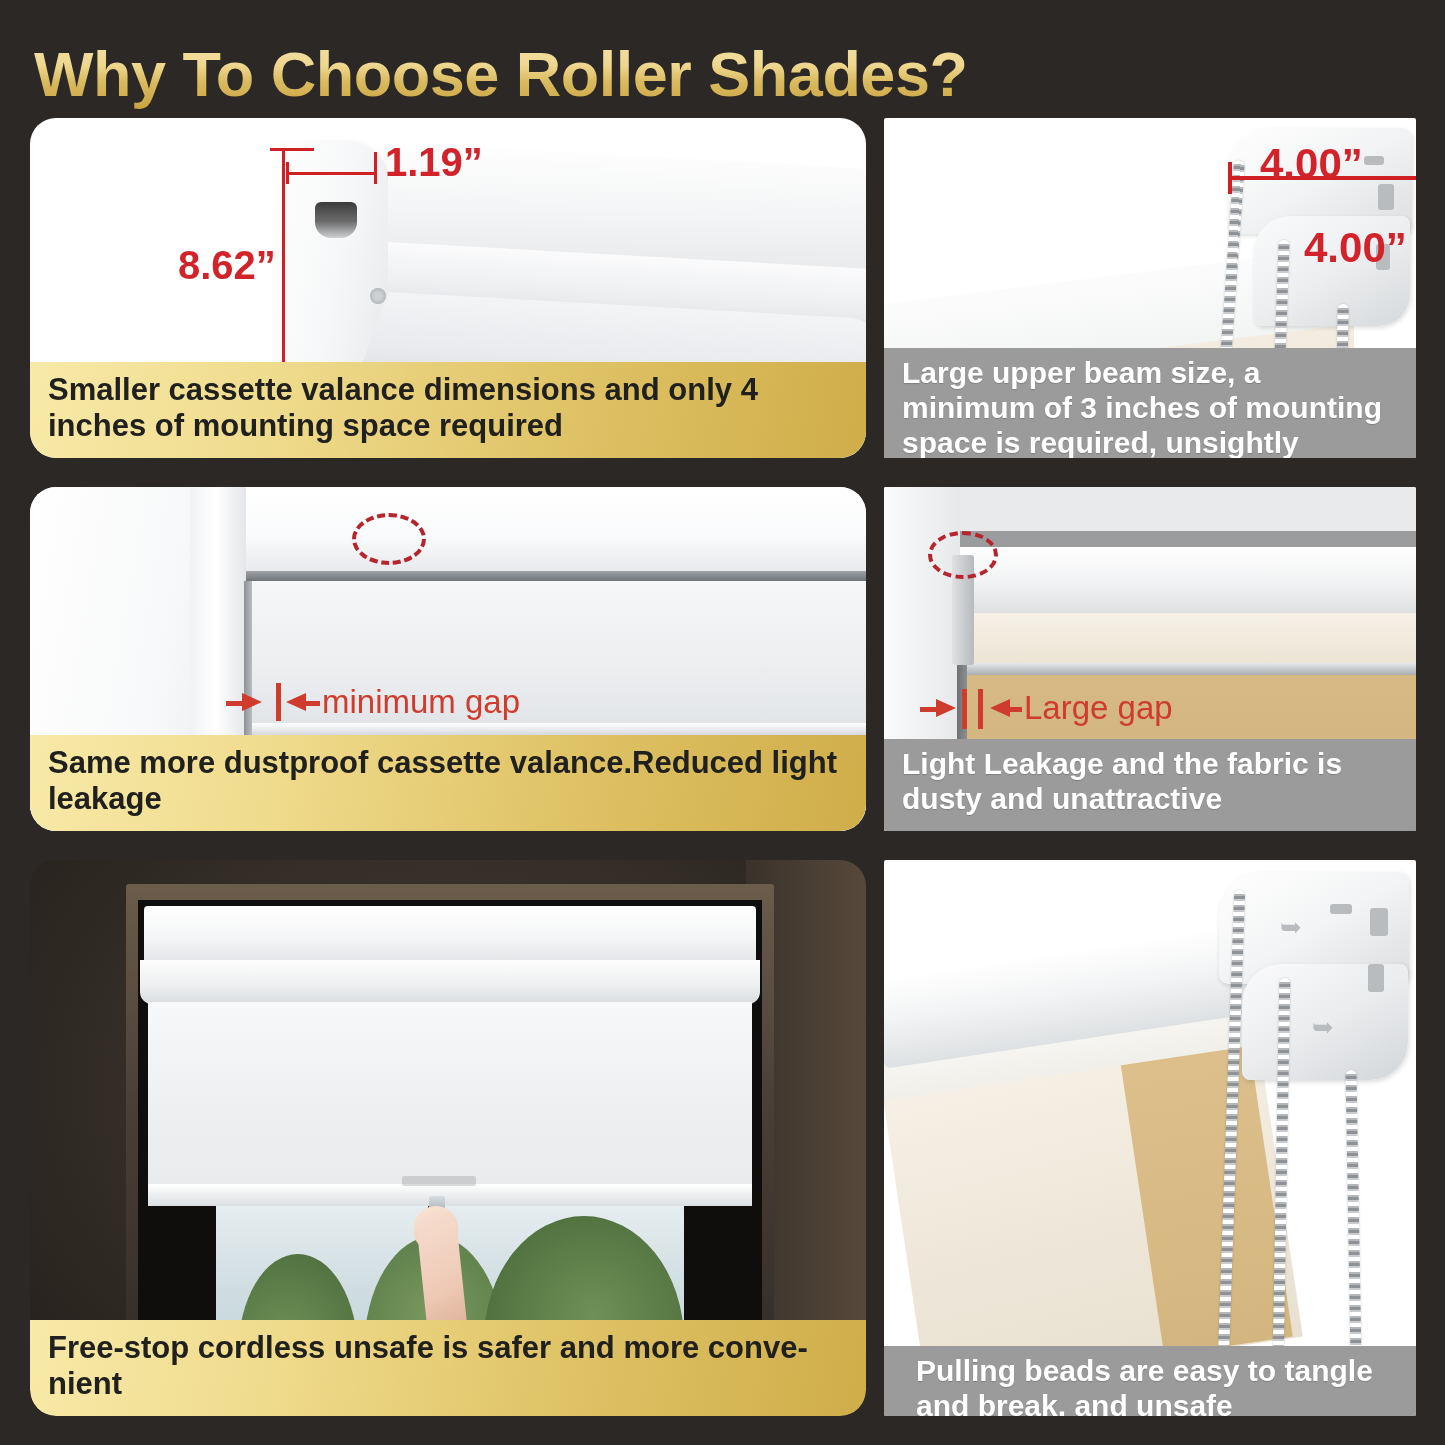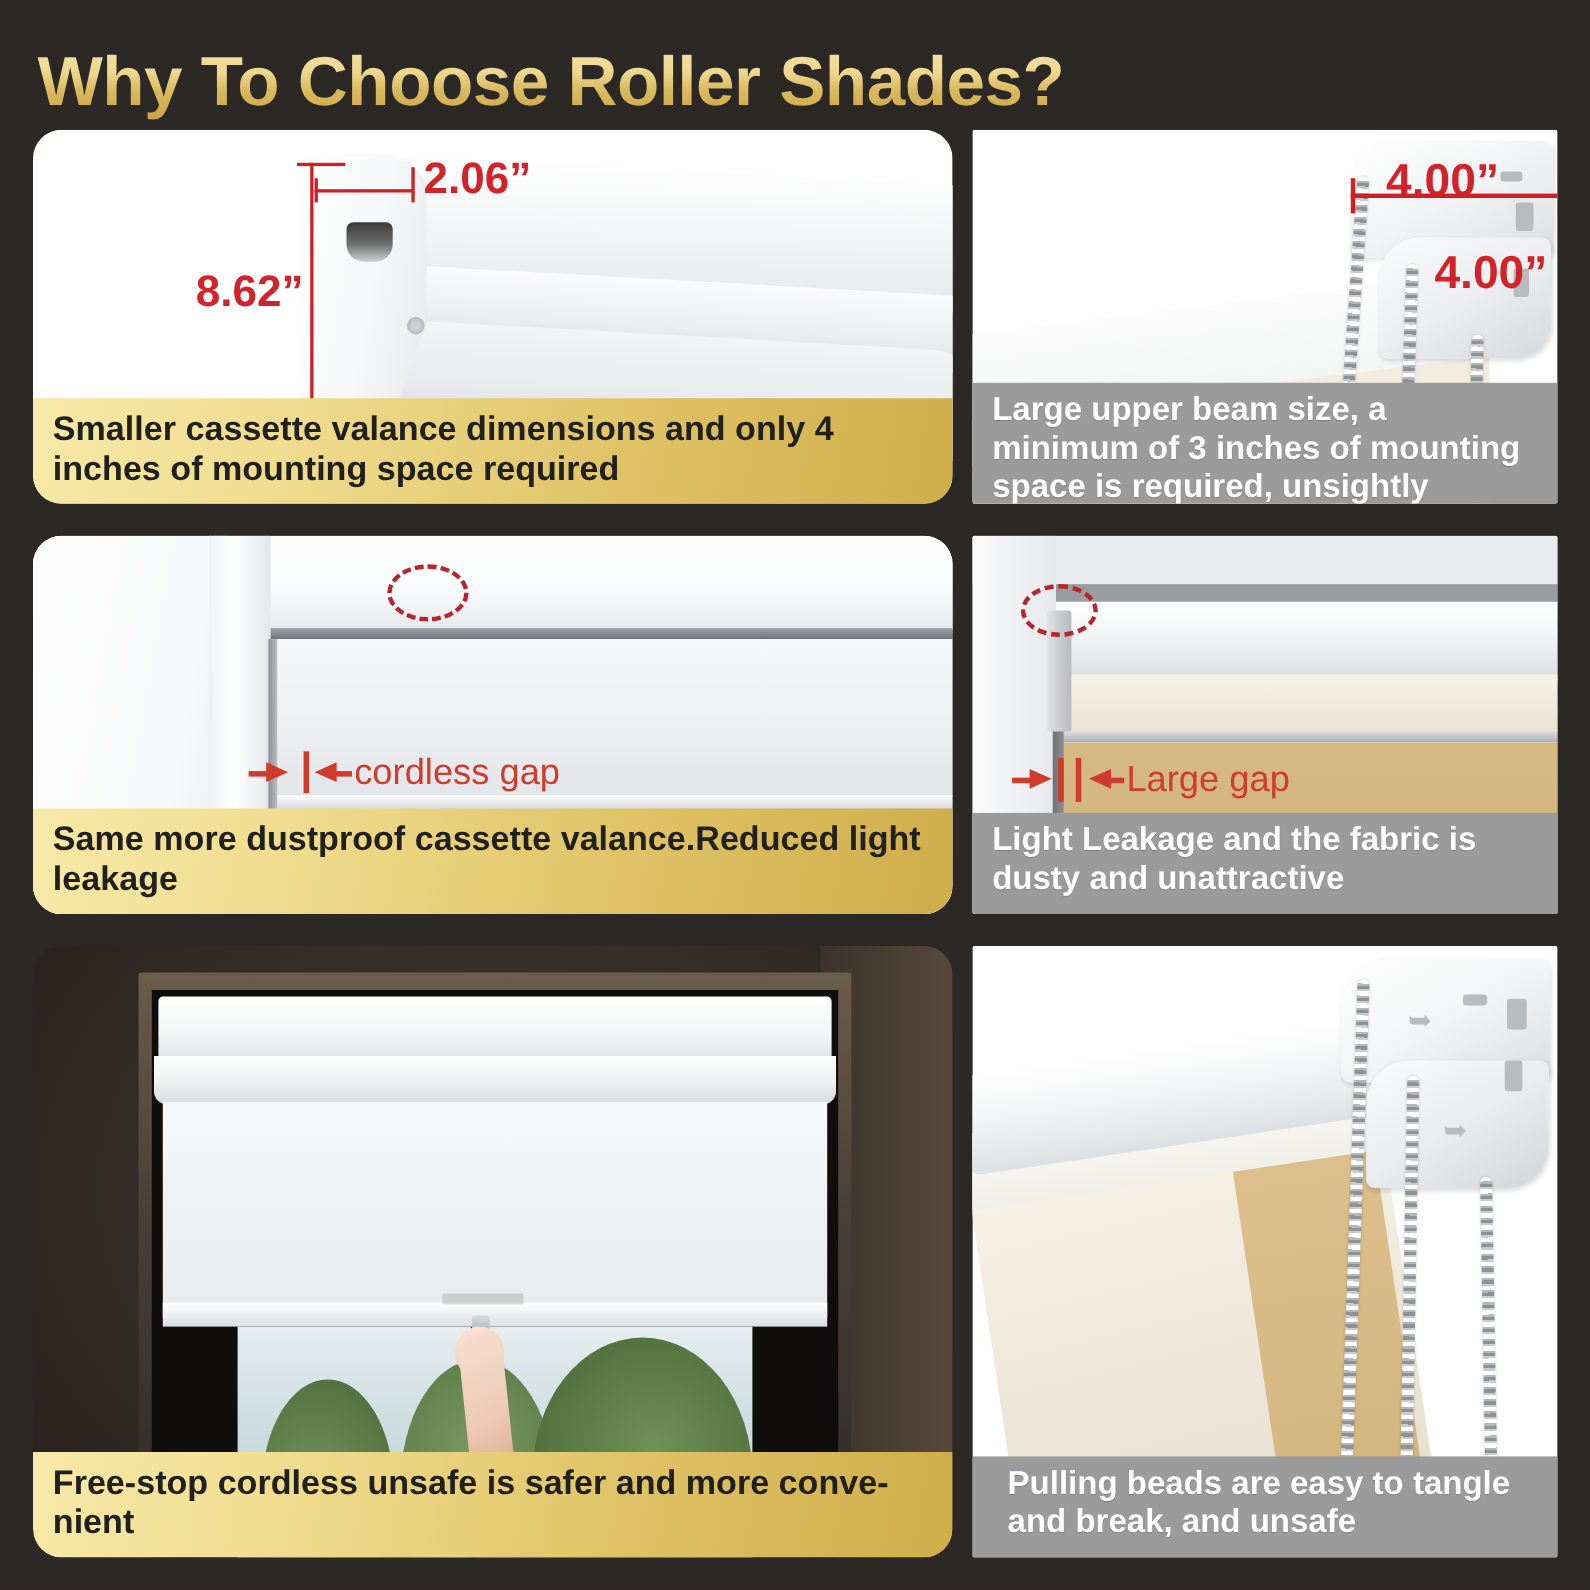--- a/index.html
+++ b/index.html
@@ -268,21 +268,21 @@
     <div id="p1-knob"></div>
 
     <div class="rline" style="left:252px; top:30px; width:3px; height:246px;"></div>
     <div class="rline" style="left:240px; top:30px; width:44px; height:3px;"></div>
     <div class="rline" style="left:240px; top:273px; width:44px; height:3px;"></div>
     <div class="dim" style="left:148px; top:125px; font-size:40px;">8.62”</div>
 
     <div class="rline" style="left:256px; top:54px; width:90px; height:3px;"></div>
     <div class="rline" style="left:256px; top:44px; width:3px; height:22px;"></div>
     <div class="rline" style="left:344px; top:34px; width:3px; height:32px;"></div>
-    <div class="dim" style="left:355px; top:22px; font-size:40px;">2.06”</div>
+    <div class="dim" style="left:355px; top:22px; font-size:40px;">1.19”</div>
   </div>
 
   <div class="cap gold" style="height:96px;">
     <span>Smaller cassette valance dimensions and only 4 inches of mounting space required</span>
   </div>
 </div>
 
 <div class="panel right" style="left:884px; top:118px; width:532px; height:340px;">
   <div class="photo">
     <div class="bg-white"></div>
@@ -326,21 +326,21 @@
     <div id="p3-shadeB" class="fabric"></div>
     <div id="p3-edge"></div>
 
     <div class="dashed-ell" style="left:322px; top:26px; width:74px; height:52px;"></div>
 
     <div class="arrow-tail" style="left:196px; top:214px; width:18px;"></div>
     <div class="arrow-r" style="left:212px; top:206px;"></div>
     <div class="gapbar" style="left:246px; top:196px; height:38px;"></div>
     <div class="arrow-l" style="left:256px; top:206px;"></div>
     <div class="arrow-tail" style="left:274px; top:214px; width:16px;"></div>
-    <div class="gaplabel" style="left:292px; top:196px;">cordless gap</div>
+    <div class="gaplabel" style="left:292px; top:196px;">minimum gap</div>
   </div>
 
   <div class="cap gold" style="height:96px;">
     <span>Same more dustproof cassette valance.Reduced light leakage</span>
   </div>
 </div>
 
 <div class="panel right" style="left:884px; top:487px; width:532px; height:344px;">
   <div class="photo">
     <div class="bg-white"></div>
@@ -416,16 +416,16 @@
     <div class="p2-notch" style="left:486px; top:48px; width:18px; height:28px;"></div>
     <div class="p2-notch" style="left:484px; top:104px; width:16px; height:28px;"></div>
     <div class="p6-ico" style="left:396px; top:52px;">➥</div>
     <div class="p6-ico" style="left:428px; top:152px;">➥</div>
 
     <div class="chain" style="left:342px; top:30px; height:470px; transform:rotate(2deg);"></div>
     <div class="chain" style="left:392px; top:118px; height:382px; transform:rotate(1deg);"></div>
     <div class="chain" style="left:464px; top:210px; height:290px; transform:rotate(-1deg);"></div>
   </div>
 
-  <div class="cap gray" style="height:92px; align-items:flex-start; padding-top:8px;padding-left:32px;">
+  <div class="cap gray" style="height:70px; align-items:flex-start; padding-top:8px;padding-left:32px;">
     <span>Pulling beads are easy to tangle and break, and unsafe</span>
   </div>
 </div>
 
 </body></html>

